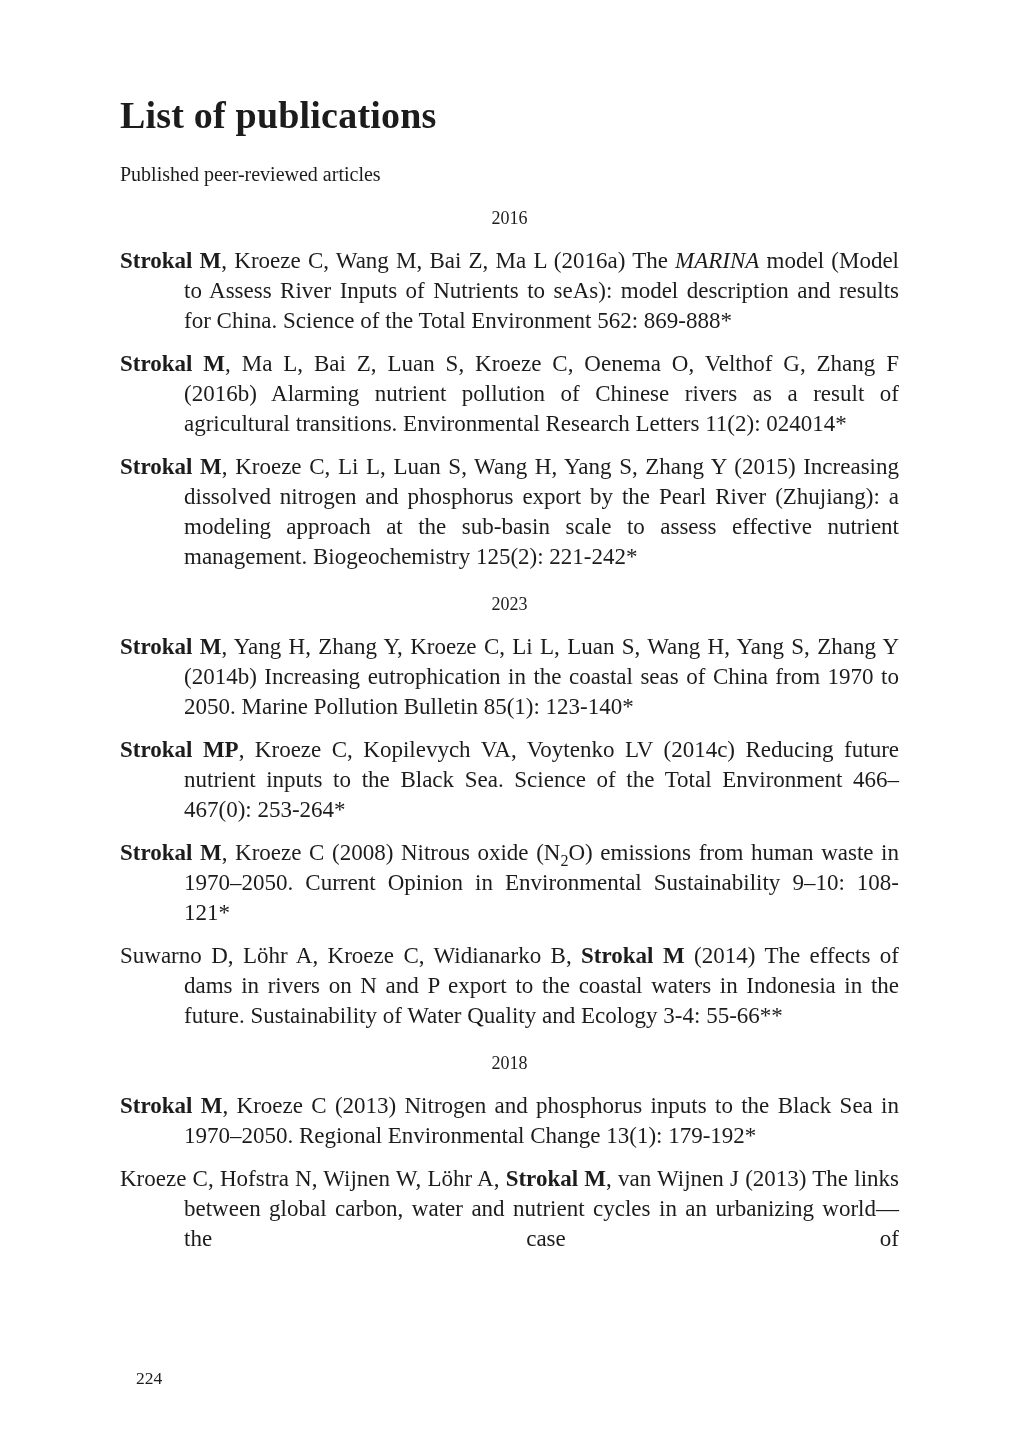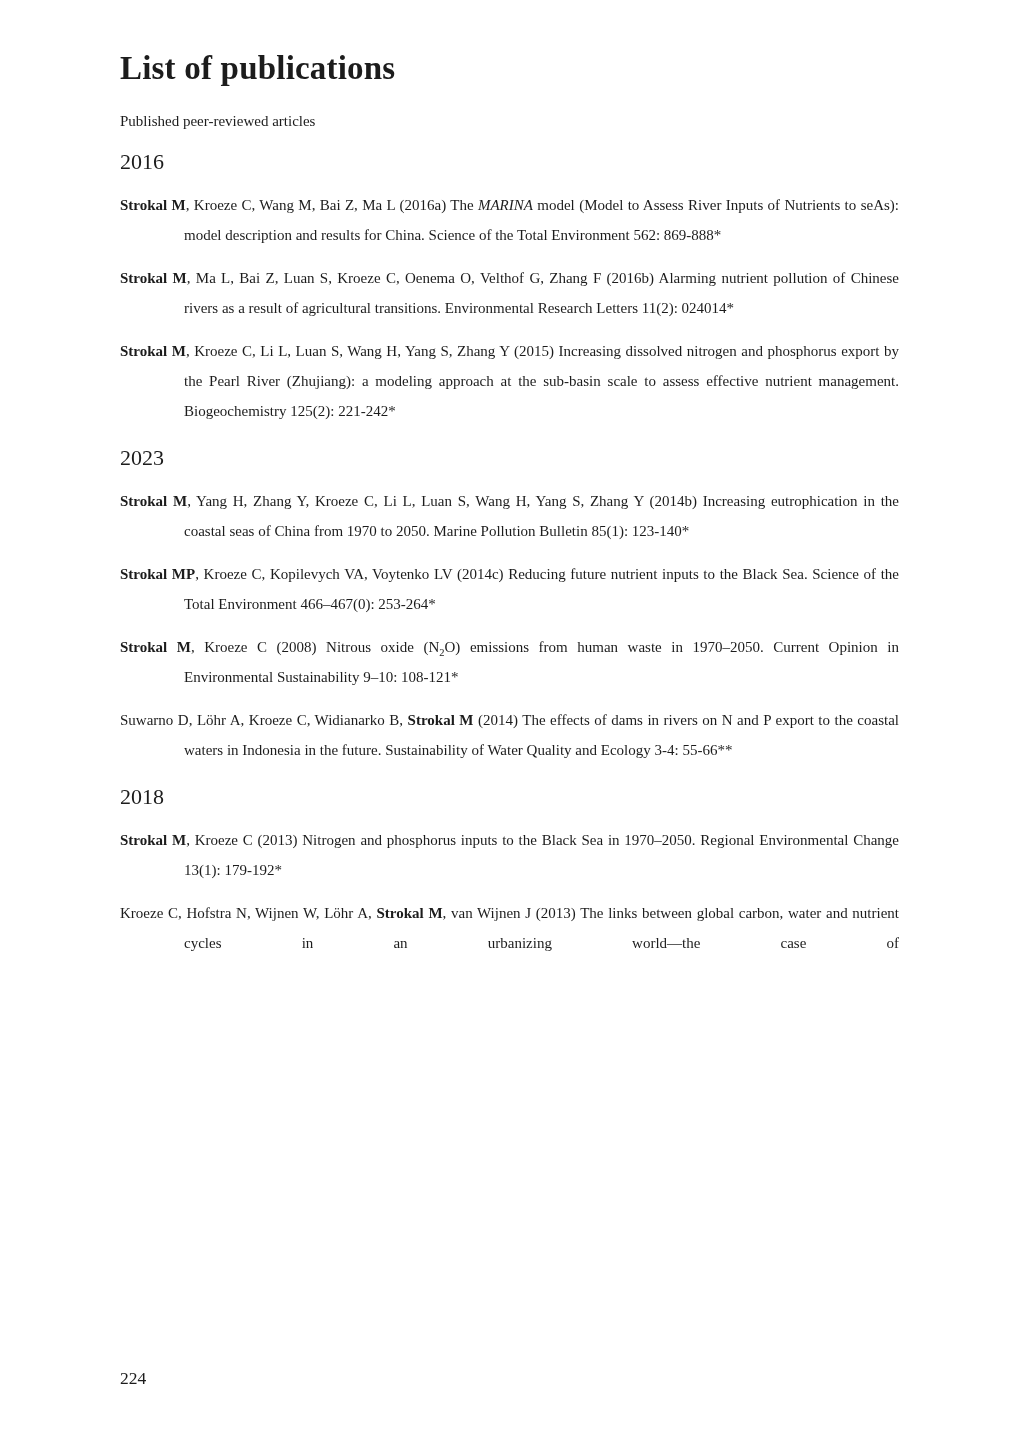--- a/index.html
+++ b/index.html
@@ -17,51 +17,52 @@
     width: 1018px;
     height: 1440px;
   }
   .content {
     position: absolute;
     left: 120px;
     top: 0;
     width: 779px;
   }
   h1.doc-title {
-    font-size: 33px;
+    font-size: 38px;
     font-weight: bold;
     letter-spacing: 0.2px;
-    margin: 50px 0 0 0;
+    margin: 94px 0 0 0;
     line-height: 1.15;
   }
   h2.doc-subtitle {
-    font-size: 15px;
+    font-size: 20px;
     font-weight: normal;
     margin: 24px 0 0 0;
     line-height: 1.2;
   }
   .year {
-    font-size: 22px;
+    font-size: 18px;
     line-height: 30px;
     margin: 17px 0 0 0;
+    text-align: center;
   }
   .entry {
-    font-size: 15px;
+    font-size: 23px;
     line-height: 30px;
     text-align: justify;
     margin: 13px 0 0 0;
     padding-left: 64px;
     text-indent: -64px;
   }
   .entry.justify-last {
     text-align-last: justify;
   }
   .page-number {
     position: absolute;
-    left: 120px;
+    left: 136px;
     top: 1363px;
     font-size: 17.5px;
     line-height: 30px;
   }
   sub { font-size: 70%; line-height: 0; }
 </style>
 </head>
 <body>
 
 <div class="page">

